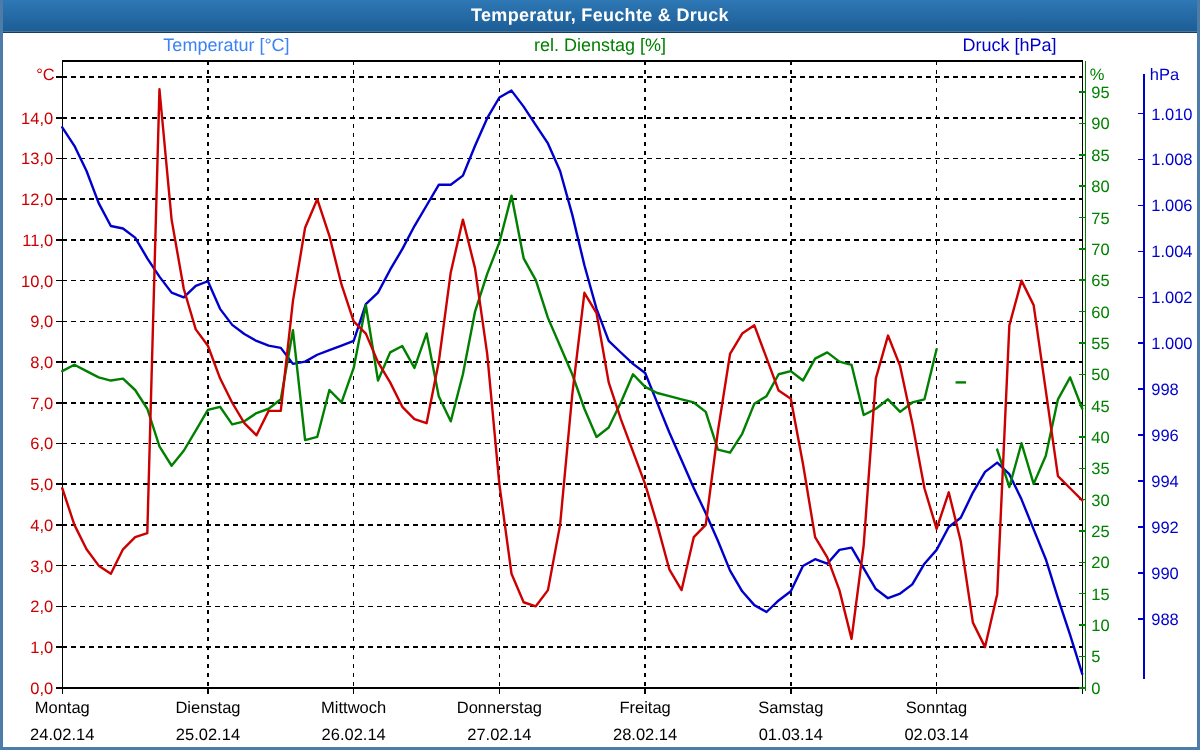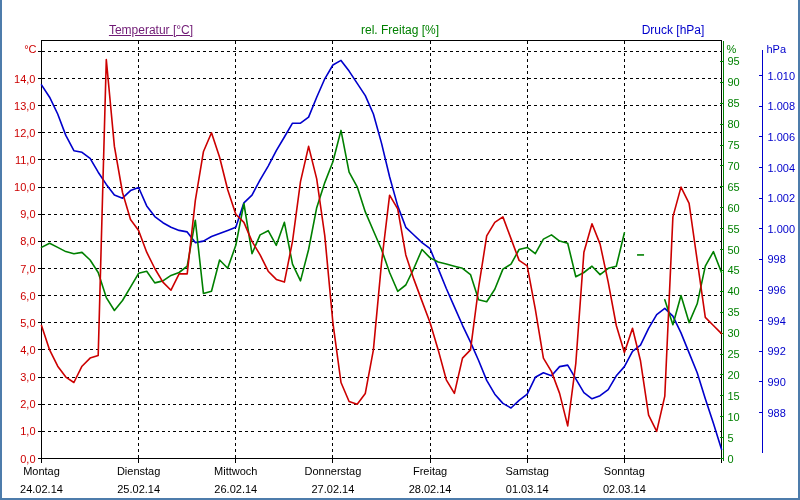--- a/index.html
+++ b/index.html
@@ -13,22 +13,25 @@
             text-align:center;line-height:21px;letter-spacing:.2px;}
   .legend{position:absolute;top:23px;transform:translateX(-50%);
           font-size:12px;white-space:nowrap;}
   #chart-svg{position:absolute;top:0;left:0;}
   #chart-svg text{font-family:"Liberation Sans",sans-serif;font-size:11px;}
 </style>
 </head>
 <body>
 
 <div class="frame">
-  <span class="legend" id="leg-t" style="left: 149px; color: #701a75; text-decoration: underline;">Temperatur [°C]</span>
-  <span class="legend" id="leg-h" style="left: 398px; color: rgb(0, 128, 0);">rel. Freitag [%]</span>
+  <div class="titlebar">
+    <span>Temperatur, Feuchte &amp; Druck</span>
+  </div>
+  <span class="legend" id="leg-t" style="left: 149px; color: #3b82f6;">Temperatur [°C]</span>
+  <span class="legend" id="leg-h" style="left: 398px; color: rgb(0, 128, 0);">rel. Dienstag [%]</span>
   <span class="legend" id="leg-p" style="left: 653px; color: rgb(0, 0, 204); padding-left: 36px;">Druck [hPa]</span>
   <svg id="chart-svg" width="800" height="500" viewBox="0 0 800 500">
       <line shape-rendering="crispEdges" x1="39.5" x2="719.5" y1="431.35714285714283" y2="431.35714285714283" stroke="#000" stroke-width="1" stroke-dasharray="3,3"></line>
       <line shape-rendering="crispEdges" x1="39.5" x2="719.5" y1="404.2142857142857" y2="404.2142857142857" stroke="#000" stroke-width="1" stroke-dasharray="3,3"></line>
       <line shape-rendering="crispEdges" x1="39.5" x2="719.5" y1="377.07142857142856" y2="377.07142857142856" stroke="#000" stroke-width="1" stroke-dasharray="3,3"></line>
       <line shape-rendering="crispEdges" x1="39.5" x2="719.5" y1="349.92857142857144" y2="349.92857142857144" stroke="#000" stroke-width="1" stroke-dasharray="3,3"></line>
       <line shape-rendering="crispEdges" x1="39.5" x2="719.5" y1="322.7857142857143" y2="322.7857142857143" stroke="#000" stroke-width="1" stroke-dasharray="3,3"></line>
       <line shape-rendering="crispEdges" x1="39.5" x2="719.5" y1="295.6428571428571" y2="295.6428571428571" stroke="#000" stroke-width="1" stroke-dasharray="3,3"></line>
       <line shape-rendering="crispEdges" x1="39.5" x2="719.5" y1="268.5" y2="268.5" stroke="#000" stroke-width="1" stroke-dasharray="3,3"></line>
       <line shape-rendering="crispEdges" x1="39.5" x2="719.5" y1="241.35714285714286" y2="241.35714285714286" stroke="#000" stroke-width="1" stroke-dasharray="3,3"></line>

